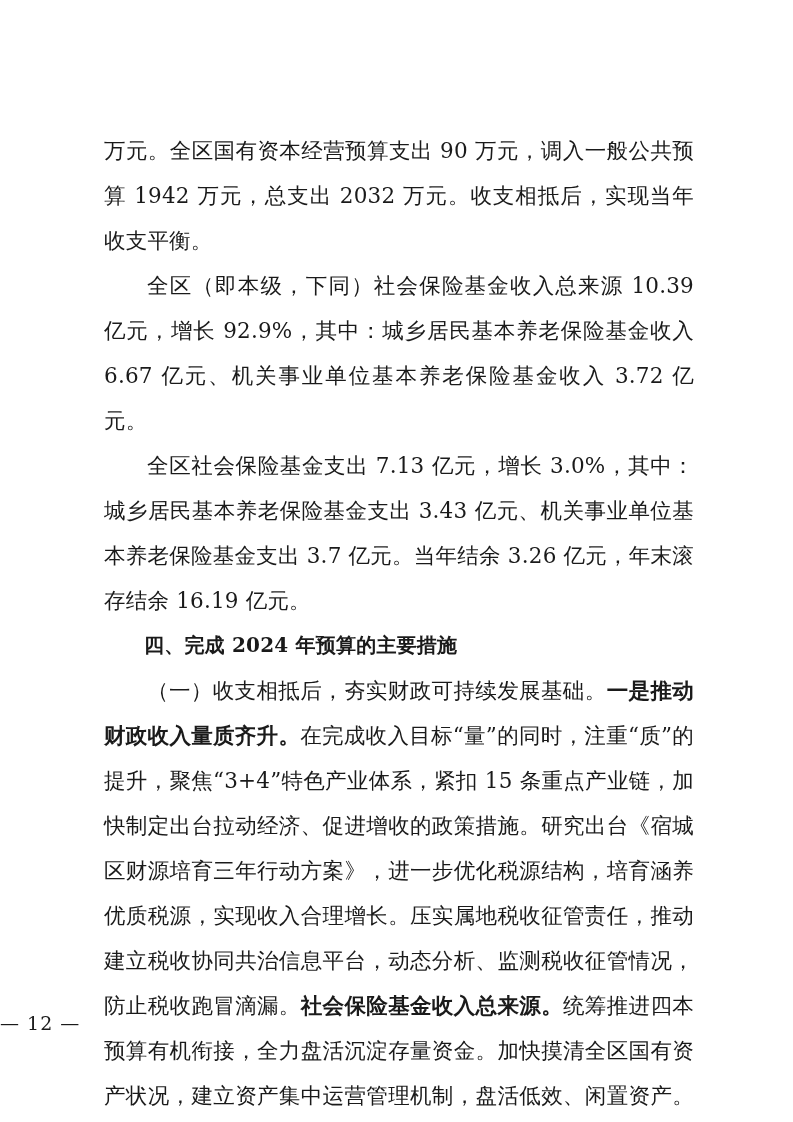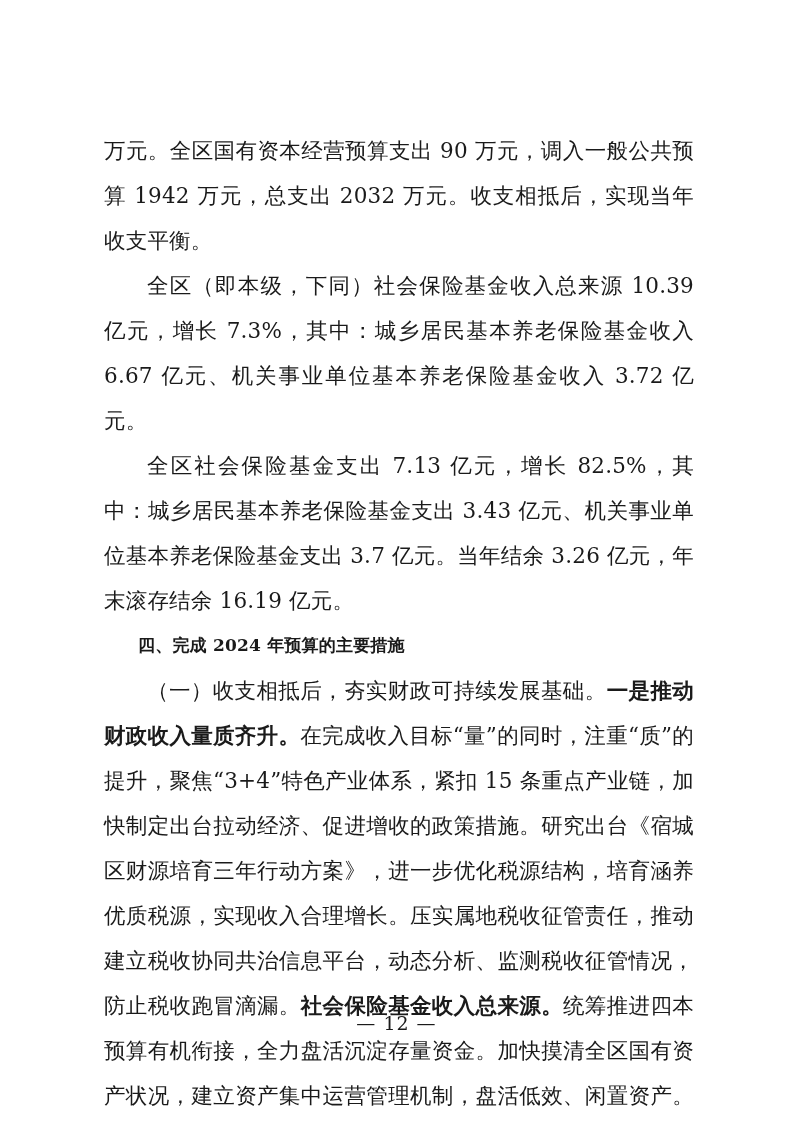--- a/index.html
+++ b/index.html
@@ -30,51 +30,51 @@
     text-align: justify;
     text-justify: inter-ideograph;
     letter-spacing: 0.2px;
   }
   p.indent {
     text-indent: 2em;
   }
   .heading {
     font-weight: bold;
     text-indent: 2em;
-    font-size: 17px;
+    font-size: 20px;
     line-height: 45px;
     margin: 0;
   }
   .bold {
     font-weight: bold;
   }
   .footer {
     position: absolute;
     left: 0;
     right: 0;
     bottom: 88px;
-    text-align: center;
+    text-align: left;
     font-size: 19px;
     font-family: "DejaVu Serif", "Liberation Serif", serif;
     color: #1a1a1a;
     letter-spacing: 1px;
   }
 </style>
 </head>
 <body>
 
 <div class="page">
   <div class="content">
 
     <p class="body">万元。全区国有资本经营预算支出 90 万元，调入一般公共预算 1942 万元，总支出 2032 万元。收支相抵后，实现当年收支平衡。</p>
 
 
-    <p class="indent">全区（即本级，下同）社会保险基金收入总来源 10.39 亿元，增长 7.3%，其中：城乡居民基本养老保险基金收入 6.67 亿元、机关事业单位基本养老保险基金收入 3.72 亿元。</p>
+    <p class="indent">全区（即本级，下同）社会保险基金收入总来源 10.39 亿元，增长 92.9%，其中：城乡居民基本养老保险基金收入 6.67 亿元、机关事业单位基本养老保险基金收入 3.72 亿元。</p>
 
-    <p class="indent">全区社会保险基金支出 7.13 亿元，增长 82.5%，其中：城乡居民基本养老保险基金支出 3.43 亿元、机关事业单位基本养老保险基金支出 3.7 亿元。当年结余 3.26 亿元，年末滚存结余 16.19 亿元。</p>
+    <p class="indent">全区社会保险基金支出 7.13 亿元，增长 3.0%，其中：城乡居民基本养老保险基金支出 3.43 亿元、机关事业单位基本养老保险基金支出 3.7 亿元。当年结余 3.26 亿元，年末滚存结余 16.19 亿元。</p>
 
     <p class="heading">四、完成 2024 年预算的主要措施</p>
 
     <p class="indent"><span>（一）收支相抵后，夯实财政可持续发展基础。</span><span class="bold">一是推动财政收入量质齐升。</span><span>在完成收入目标“量”的同时，注重“质”的提升，聚焦“3+4”特色产业体系，紧扣 15 条重点产业链，加快制定出台拉动经济、促进增收的政策措施。研究出台《宿城区财源培育三年行动方案》，进一步优化税源结构，培育涵养优质税源，实现收入合理增长。压实属地税收征管责任，推动建立税收协同共治信息平台，动态分析、监测税收征管情况，防止税收跑冒滴漏。</span><span class="bold">社会保险基金收入总来源。</span><span>统筹推进四本预算有机衔接，全力盘活沉淀存量资金。加快摸清全区国有资产状况，建立资产集中运营管理机制，盘活低效、闲置资产。推行全区账户</span></p>
 
   </div>
 
   <div class="footer">— 12 —</div>
 </div>
 

